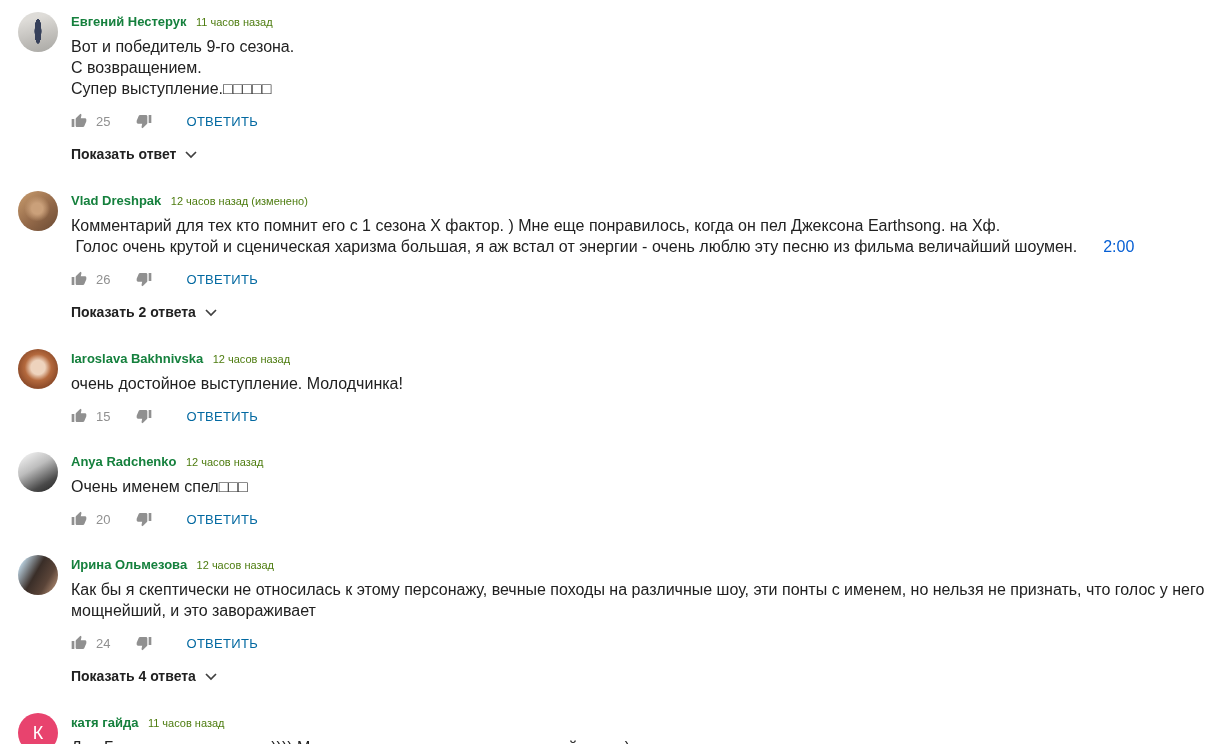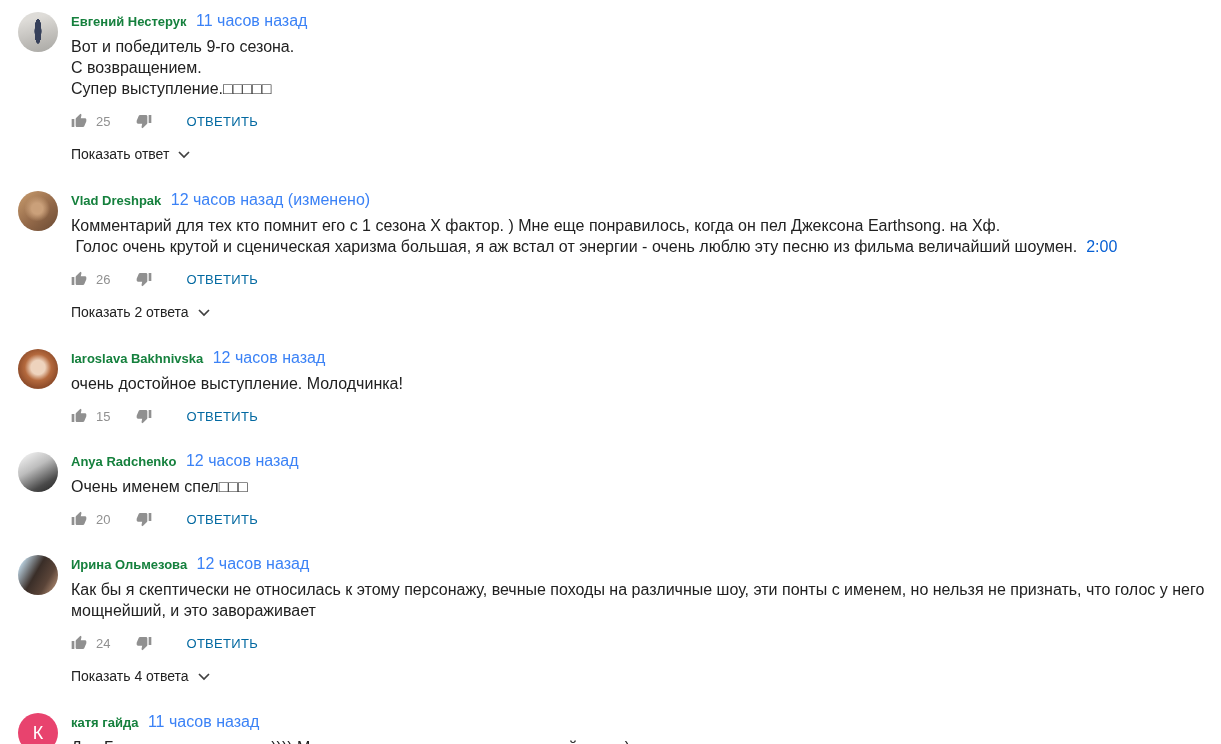--- a/index.html
+++ b/index.html
@@ -46,34 +46,34 @@
     margin-bottom: 5px;
     line-height: 18px;
   }
   .author {
     font-size: 13px;
     font-weight: 700;
     color: #15803d;
     cursor: pointer;
   }
   .time {
-    font-size: 16px;
-    color: #3b82f6;
+    font-size: 11px;
+    color: #4d7c0f;
     margin-left: 5px;
     cursor: pointer;
   }
   .comment-text {
     font-size: 16px;
     line-height: 21px;
     color: #212121;
   }
   .comment-line { white-space: pre-wrap; }
   .time-link {
     color: #065fd4;
-    margin-left: 9px;
+    margin-left: 26px;
     cursor: pointer;
   }
   .actions {
     display: flex;
     align-items: center;
     margin-top: 14px;
     color: #909090;
   }
   .action-btn {
     display: flex;
@@ -102,21 +102,21 @@
     border: none;
     cursor: pointer;
     padding: 0;
   }
   .show-replies {
     display: inline-flex;
     align-items: center;
     gap: 9px;
     margin-top: 17px;
     font-size: 14px;
-    font-weight: 400;
+    font-weight: 700;
     color: #212121;
     cursor: pointer;
   }
   .show-replies svg { display: block; margin-top: 2px; }
 </style>
 </head>
 <body>
 
 <div class="comments">
 

